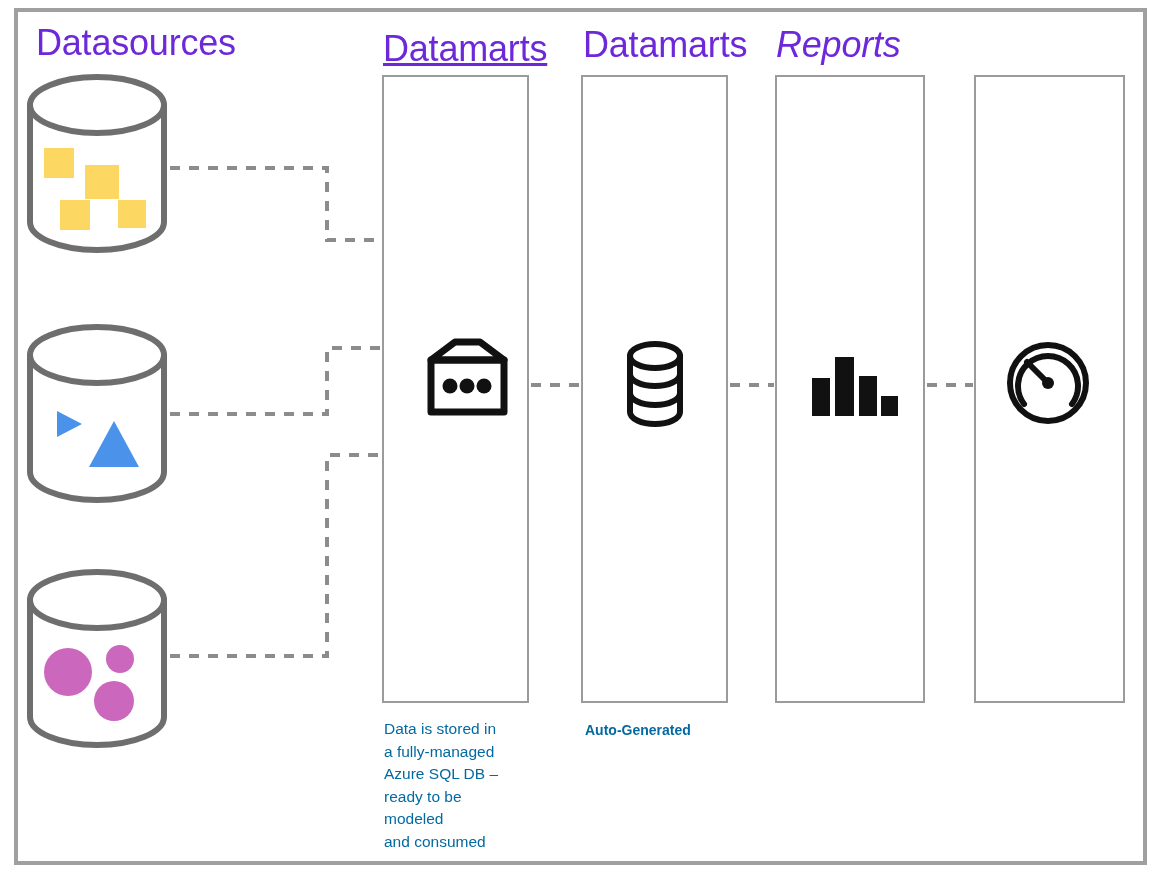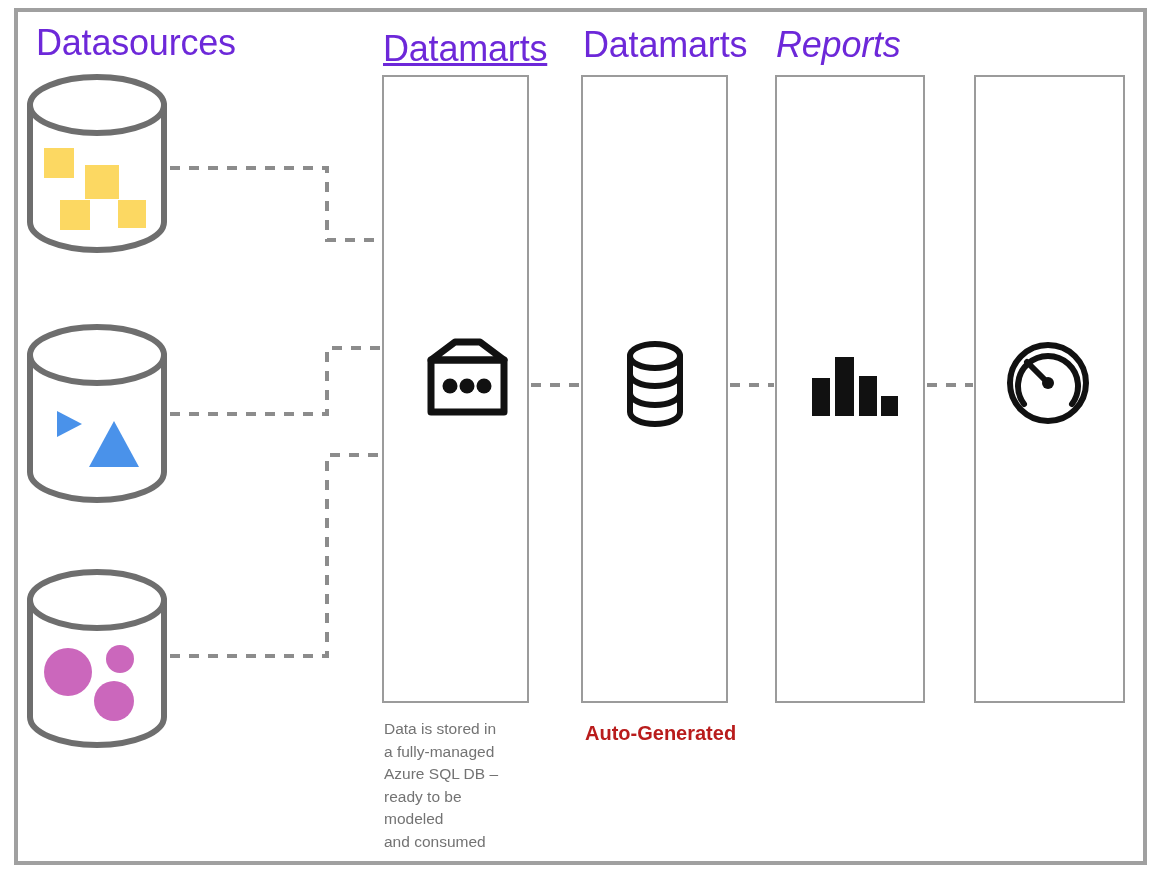--- a/index.html
+++ b/index.html
@@ -52,28 +52,28 @@
     top: 0;
     width: 1165px;
     height: 881px;
     pointer-events: none;
   }
   
   .caption {
     position: absolute;
     font-size: 15.5px;
     line-height: 22.5px;
-    color: #737373;
+    color: #0369a1;
     font-family: "Liberation Sans", sans-serif;
     white-space: pre-line;
   }
   .caption-bold {
     position: absolute;
-    font-size: 20px;
-    color: #b91c1c;
+    font-size: 14px;
+    color: #0369a1;
     font-weight: bold;
     font-family: "Liberation Sans", sans-serif;
     white-space: nowrap;
   }
 </style>
 </head>
 <body>
 
 <div id="canvas">
 

